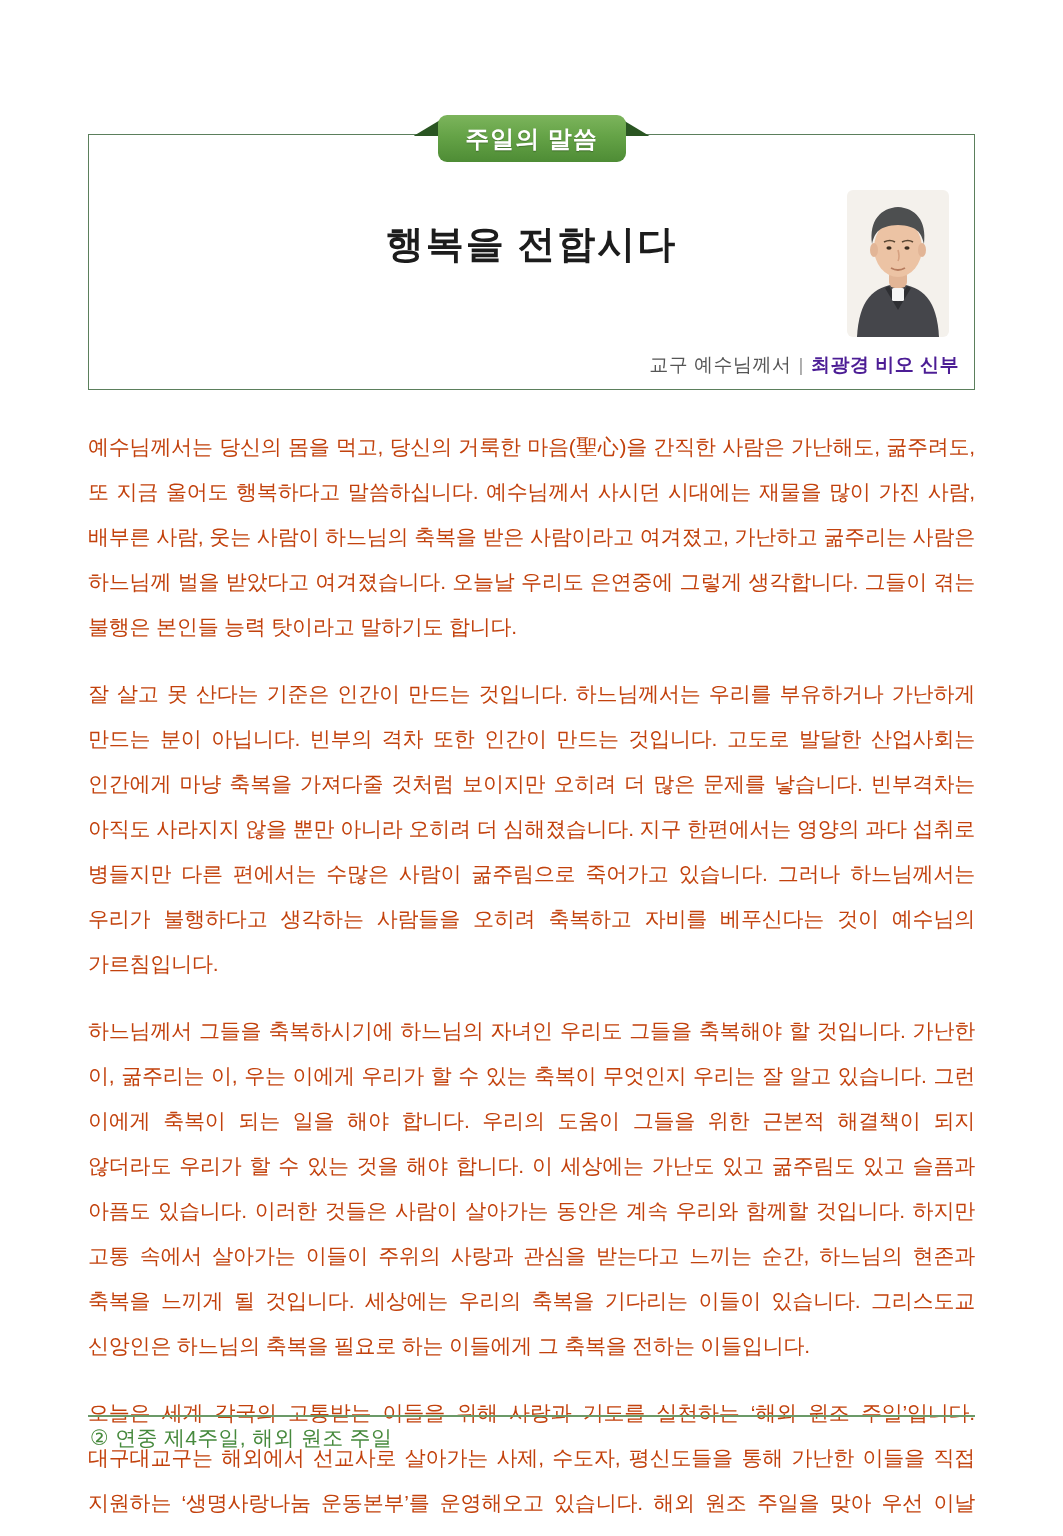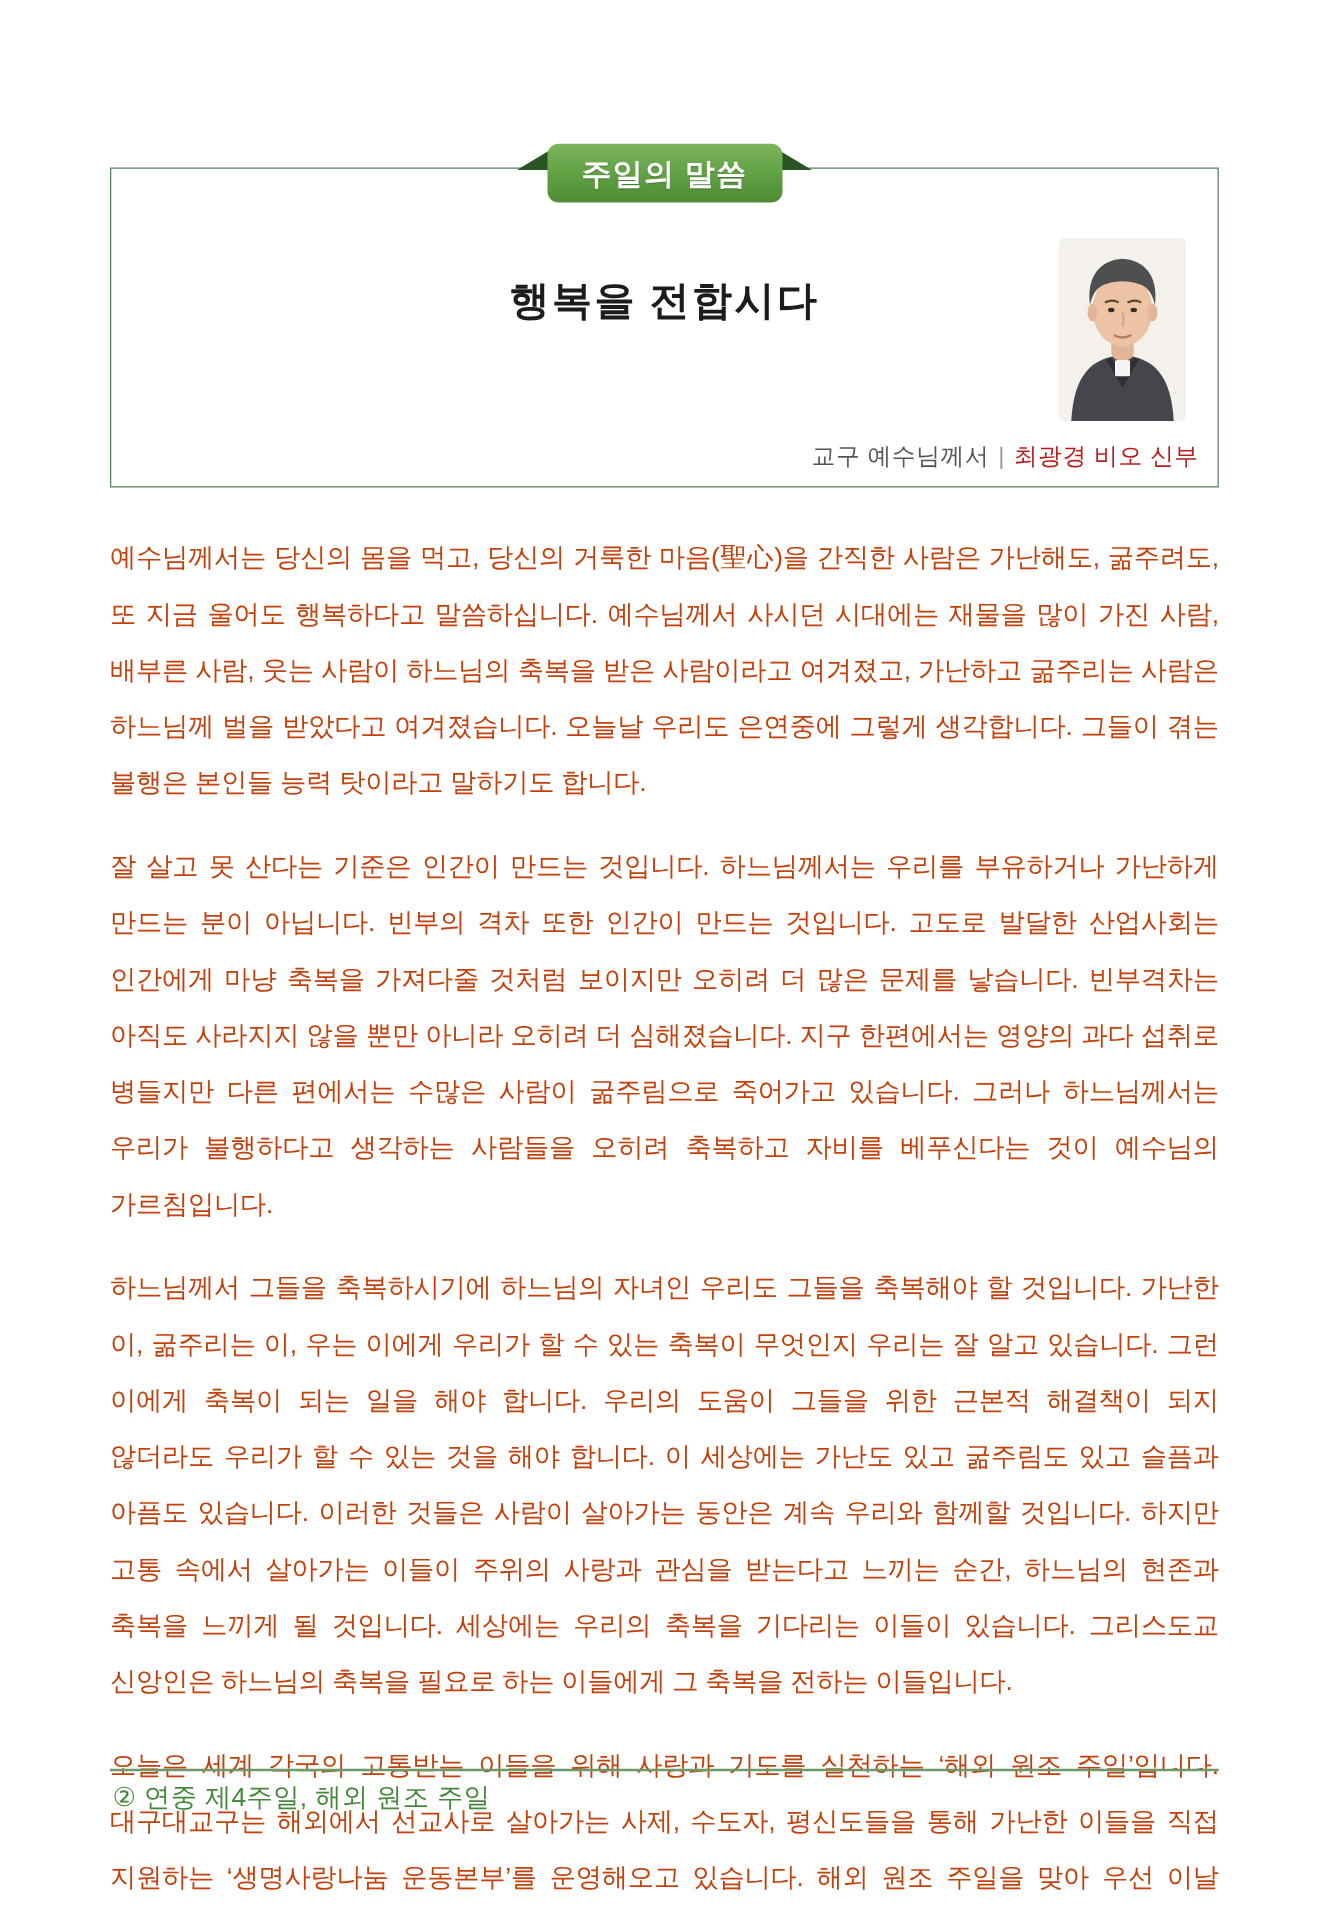--- a/index.html
+++ b/index.html
@@ -61,21 +61,21 @@
     text-shadow: 0 1px 1px rgba(0,0,0,0.25);
   }
   .header-title {
     position: absolute;
     left: 0;
     top: 84px;
     width: 100%;
     text-align: center;
     font-family: "Liberation Serif", "DejaVu Serif", serif;
     font-weight: bold;
-    font-size: 32px;
+    font-size: 38px;
     color: #1c1c1c;
     letter-spacing: 2px;
   }
   .portrait {
     position: absolute;
     right: 25px;
     top: 55px;
     width: 102px;
     height: 147px;
     border-radius: 6px;
@@ -83,21 +83,21 @@
   }
   .byline {
     position: absolute;
     right: 15px;
     bottom: 11px;
     font-size: 19px;
     color: #555555;
     letter-spacing: 0.5px;
   }
   .byline .sep { color: #999999; margin: 0 7px; }
-  .byline .name { color: #b91c1c; font-weight: normal; }
+  .byline .name { color: #4c1d95; font-weight: bold; }
 
   
   .article {
     position: absolute;
     left: 88px;
     top: 424px;
     width: 887px;
   }
   .article p {
     font-size: 21px;

